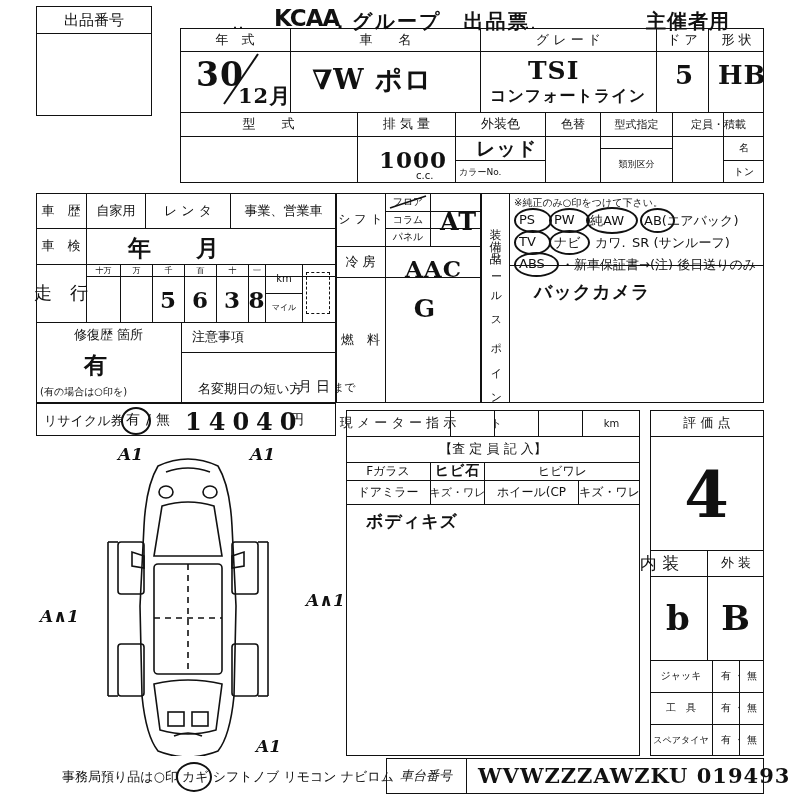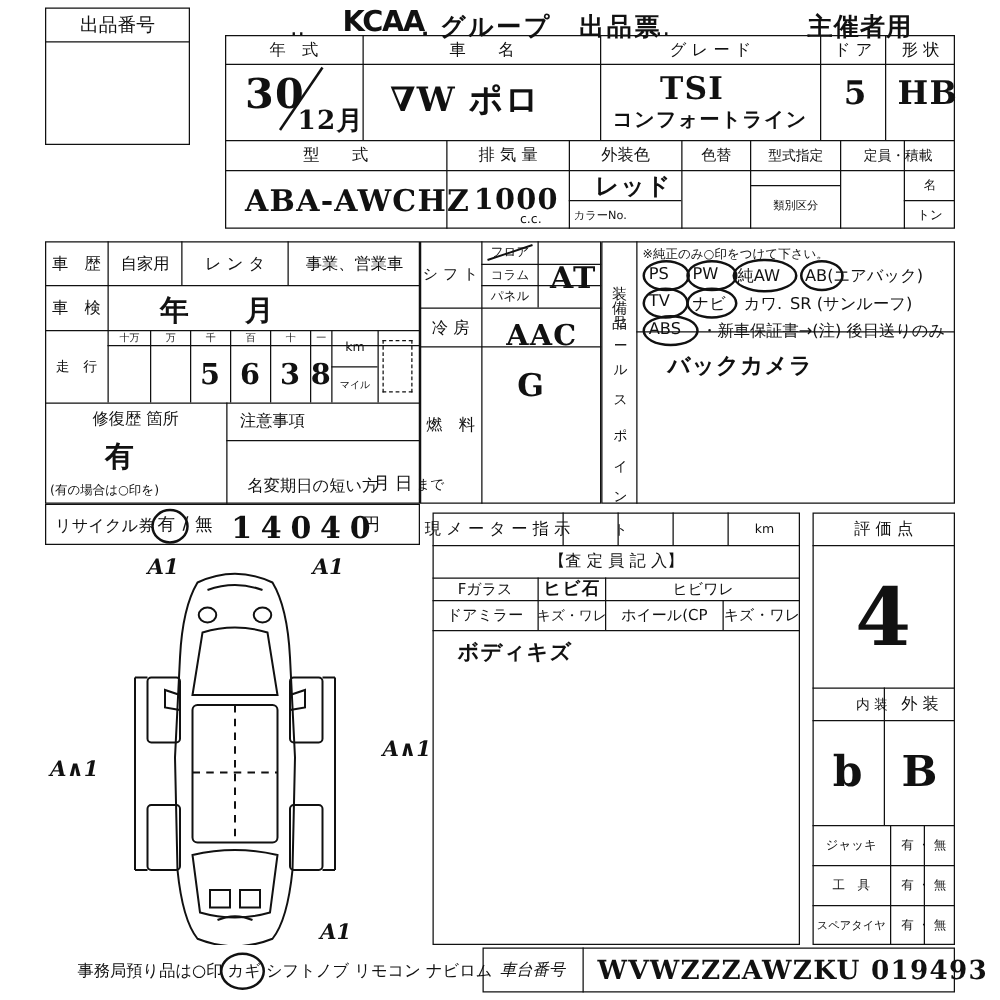--- a/index.html
+++ b/index.html
@@ -90,21 +90,20 @@
   <div class="bx nb" style="left:600px;top:148px;width:72px;height:1px;border-top:1px solid #111;"></div>
   <div class="bx nb" style="left:723px;top:160px;width:41px;height:1px;border-top:1px solid #111;"></div>
 
   <div class="lbl ctr" style="left:180px;top:112px;width:177px;height:24px;font-size:13px;">型　　式</div>
   <div class="lbl ctr" style="left:358px;top:112px;width:97px;height:24px;font-size:13px;">排 気 量</div>
   <div class="lbl ctr" style="left:456px;top:112px;width:89px;height:24px;font-size:13px;">外装色</div>
   <div class="lbl ctr" style="left:546px;top:112px;width:54px;height:24px;font-size:12px;">色替</div>
   <div class="lbl ctr" style="left:601px;top:112px;width:71px;height:24px;font-size:11px;">型式指定</div>
   <div class="lbl ctr" style="left:673px;top:112px;width:91px;height:24px;font-size:11px;">定員・積載</div>
 
-  <div class="lbl hw" style="left:196px;top:146px;font-size:24px;">ABA-AWCHZ</div>
   <div class="lbl hw" style="left:379px;top:146px;font-size:23px;">1000</div>
   <div class="lbl" style="left:416px;top:170px;font-size:10px;">c.c.</div>
   <div class="lbl hw" style="left:476px;top:136px;font-size:19px;">レッド</div>
   <div class="lbl xsmall" style="left:459px;top:166px;">カラーNo.</div>
   <div class="lbl ctr xsmall" style="left:601px;top:150px;width:71px;height:28px;">類別区分</div>
   <div class="lbl ctr small" style="left:724px;top:136px;width:40px;height:24px;">名</div>
   <div class="lbl ctr small" style="left:724px;top:160px;width:40px;height:23px;">トン</div>
 
   <div class="bx" style="left:36px;top:193px;width:300px;height:210px;"></div>
 
@@ -130,21 +129,21 @@
 
   <div class="lbl ctr" style="left:36px;top:193px;width:50px;height:35px;font-size:13px;">車　歴</div>
   <div class="lbl ctr" style="left:87px;top:193px;width:58px;height:35px;font-size:13px;">自家用</div>
   <div class="lbl ctr" style="left:146px;top:193px;width:84px;height:35px;font-size:13px;">レ ン タ</div>
   <div class="lbl ctr" style="left:231px;top:193px;width:105px;height:35px;font-size:13px;">事業、営業車</div>
 
   <div class="lbl ctr" style="left:36px;top:228px;width:50px;height:36px;font-size:13px;">車　検</div>
   <div class="lbl hw" style="left:128px;top:233px;font-size:23px;">年</div>
   <div class="lbl hw" style="left:196px;top:233px;font-size:23px;">月</div>
 
-  <div class="lbl ctr" style="left:36px;top:264px;width:50px;height:58px;font-size:11px;">走　行</div>
+  <div class="lbl ctr" style="left:36px;top:264px;width:50px;height:58px;font-size:18px;">走　行</div>
   <div class="lbl ctr tiny" style="left:87px;top:264px;width:33px;height:12px;">十万</div>
   <div class="lbl ctr tiny" style="left:121px;top:264px;width:31px;height:12px;">万</div>
   <div class="lbl ctr tiny" style="left:153px;top:264px;width:31px;height:12px;">千</div>
   <div class="lbl ctr tiny" style="left:185px;top:264px;width:31px;height:12px;">百</div>
   <div class="lbl ctr tiny" style="left:217px;top:264px;width:31px;height:12px;">十</div>
   <div class="lbl ctr tiny" style="left:249px;top:264px;width:16px;height:12px;">一</div>
 
   <div class="lbl ctr hw" style="left:153px;top:278px;width:31px;height:42px;font-size:23px;">5</div>
   <div class="lbl ctr hw" style="left:185px;top:278px;width:31px;height:42px;font-size:23px;">6</div>
   <div class="lbl ctr hw" style="left:217px;top:278px;width:31px;height:42px;font-size:23px;">3</div>
@@ -311,21 +310,21 @@
   <div class="bx nb" style="left:650px;top:660px;width:114px;height:1px;border-top:1px solid #111;"></div>
   <div class="bx nb" style="left:650px;top:692px;width:114px;height:1px;border-top:1px solid #111;"></div>
   <div class="bx nb" style="left:650px;top:724px;width:114px;height:1px;border-top:1px solid #111;"></div>
   <div class="bx nb" style="left:707px;top:550px;width:1px;height:110px;border-left:1px solid #111;"></div>
   <div class="bx nb" style="left:712px;top:660px;width:1px;height:96px;border-left:1px solid #111;"></div>
   <div class="bx nb" style="left:739px;top:660px;width:1px;height:96px;border-left:1px solid #111;"></div>
 
   <div class="lbl ctr" style="left:650px;top:410px;width:114px;height:26px;font-size:13px;">評 価 点</div>
   <div class="lbl ctr hw" style="left:650px;top:440px;width:114px;height:108px;font-size:64px;">4</div>
 
-  <div class="lbl ctr" style="left:669px;top:550px;width:57px;height:26px;font-size:11px;">内 装</div>
+  <div class="lbl ctr" style="left:631px;top:550px;width:57px;height:26px;font-size:17px;">内 装</div>
   <div class="lbl ctr" style="left:708px;top:550px;width:56px;height:26px;font-size:13px;">外 装</div>
   <div class="lbl ctr hw" style="left:650px;top:576px;width:57px;height:84px;font-size:34px;">b</div>
   <div class="lbl ctr hw" style="left:708px;top:576px;width:56px;height:84px;font-size:34px;">B</div>
 
   <div class="lbl ctr small" style="left:650px;top:660px;width:62px;height:32px;">ジャッキ</div>
   <div class="lbl ctr small" style="left:713px;top:660px;width:26px;height:32px;">有</div>
   <div class="lbl ctr small" style="left:733px;top:660px;width:12px;height:32px;">・</div>
   <div class="lbl ctr small" style="left:740px;top:660px;width:24px;height:32px;">無</div>
 
   <div class="lbl ctr small" style="left:650px;top:692px;width:62px;height:32px;">工　具</div>

